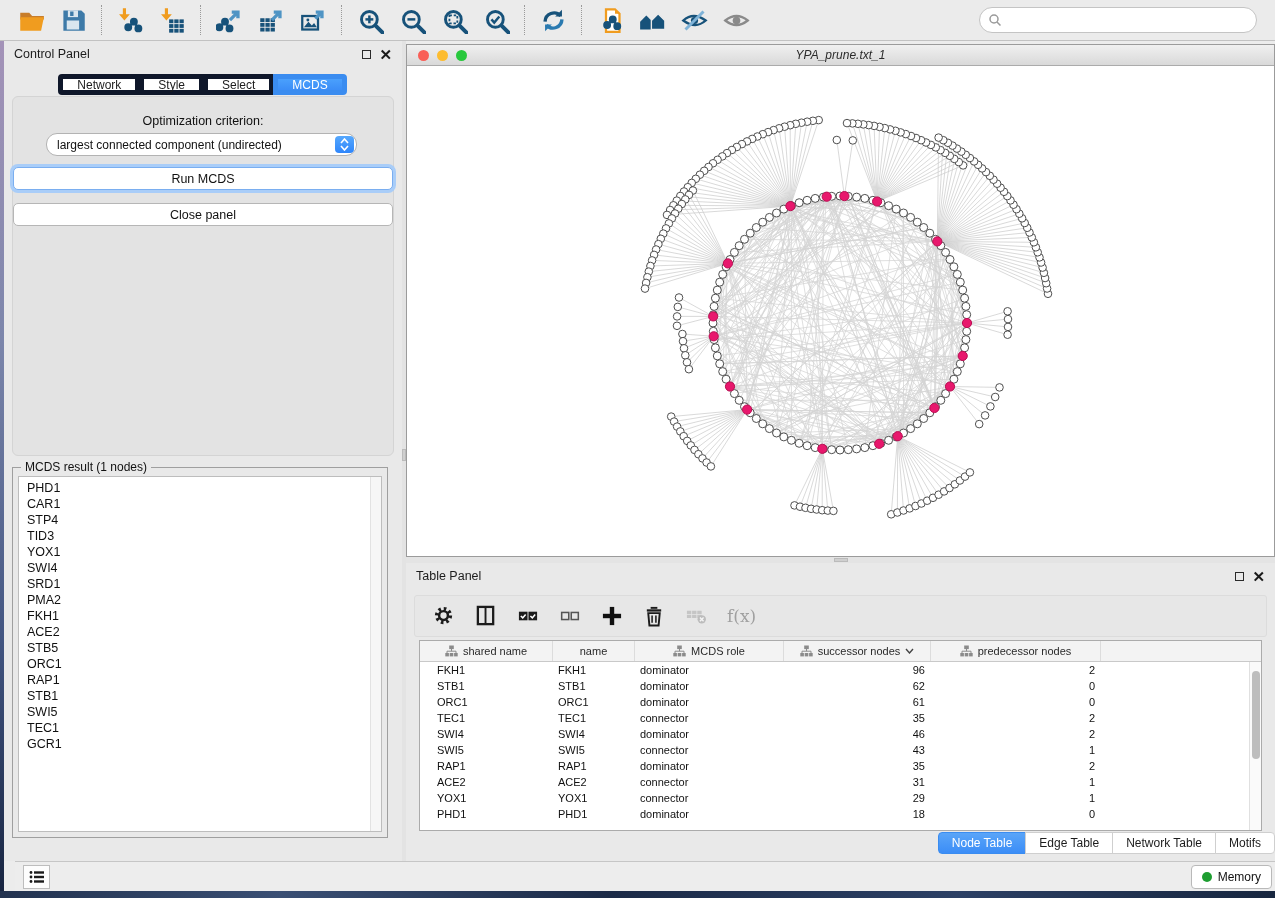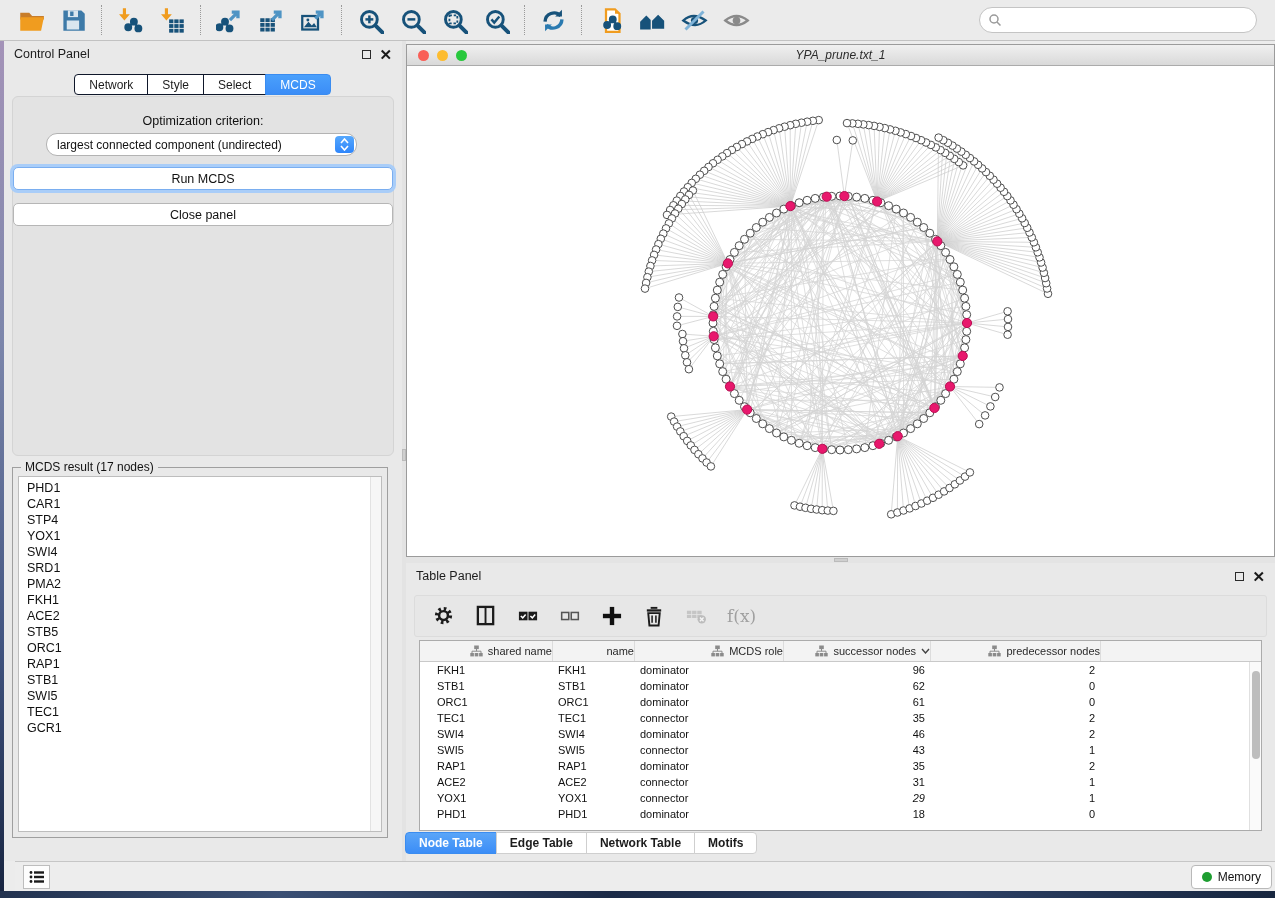--- a/index.html
+++ b/index.html
@@ -26,21 +26,21 @@
   
   .control-panel { position:absolute; left:4px; top:41px; width:398px; height:820px; background:#e9e9e9; }
   .panel-header { height:26px; display:flex; align-items:center; padding:0 10px; }
   .panel-title { font-size:12.5px; color:#1c1c1c; }
   .panel-controls { margin-left:auto; display:flex; align-items:center; gap:8px; }
   .float-box { width:9px; height:9px; border:1.5px solid #2a2a2a; display:inline-block; }
   .close-x { font-size:15px; font-weight:bold; color:#1a1a1a; line-height:1; }
 
   .ctrl-tabs { position:absolute; left:0; top:33px; width:100%; display:flex; justify-content:center; }
   .ctrl-tab { height:21px; padding:0 14px; font-size:12px; display:flex; align-items:center;
-              background:#fff; border:1px solid #0f172a; margin-left:-1px; color:#1c1c1c; }
+              background:#fff; border:5px solid #0f172a; margin-left:-1px; color:#1c1c1c; }
   .ctrl-tab:first-child { border-radius:4px 0 0 4px; }
   .ctrl-tab:last-child { border-radius:0 4px 4px 0; }
   .ctrl-tab.active { background:linear-gradient(#4aa0fc,#3b8df7); border-color:#3a8cf0; color:#fff; }
 
   .inner-panel { position:absolute; left:8px; top:55px; width:382px; height:360px;
                  background:#e3e3e3; border:1px solid #d4d4d4; border-radius:6px; }
   .opt-label { position:absolute; left:0; top:17px; width:100%; text-align:center; font-size:12.5px; color:#111; }
   .criterion { position:absolute; left:33px; top:36px; width:311px; height:23px; background:#fff;
                border:1px solid #b3b3b3; border-radius:11px; display:flex; align-items:center;
                padding-left:10px; font-size:12px; color:#111; }
@@ -83,29 +83,29 @@
   .table-panel { position:absolute; left:406px; top:563px; width:869px; height:298px; background:#e9e9e9; }
   .tp-toolbar { position:absolute; left:8px; top:32px; right:8px; height:42px; background:#e7e7e7;
                 border:1px solid #dcdcdc; border-radius:3px; display:flex; align-items:center; gap:20px;
                 padding-left:18px; }
   .tp-btn { background:transparent; border:none; display:flex; align-items:center; justify-content:center; height:30px; }
   .fx-label { font-family:"DejaVu Serif",serif; color:#a0a0a0; font-size:17px; }
 
   .data-table { position:absolute; left:13px; top:77px; width:843px; height:191px; background:#fff;
                 border:1px solid #ababab; overflow:hidden; }
   .dt-header { display:flex; height:21px; background:#f3f3f3; border-bottom:1px solid #c9c9c9; }
-  .dt-hcell { display:flex; align-items:center; justify-content:flex-end; gap:5px; font-size:11px; color:#2a2a2a;
+  .dt-hcell { display:flex; align-items:center; justify-content:center; gap:5px; font-size:11px; color:#2a2a2a;
               border-right:1px solid #dcdcdc; overflow:hidden; }
   .dt-hcell:last-child { border-right:none; }
   .dt-row { display:flex; height:16px; align-items:center; }
   .dt-cell { font-size:11px; color:#111; white-space:nowrap; overflow:hidden; }
   .dt-scroll { position:absolute; right:0; top:21px; width:12px; bottom:0; background:#fafafa; border-left:1px solid #e0e0e0; }
   .dt-thumb { position:absolute; left:2px; top:9px; width:8px; height:88px; background:#bdbdbd; border-radius:4px; }
 
-  .tp-tabs { position:absolute; left:0; top:269px; width:100%; display:flex; justify-content:flex-start;font-weight:bold; }
+  .tp-tabs { position:absolute; left:0; top:269px; width:100%; display:flex; justify-content:flex-end; }
   .tp-tab { height:22px; padding:0 13px; font-size:12px; display:flex; align-items:center;
             background:#fff; border:1px solid #cfcfcf; margin-left:-1px; color:#1c1c1c; }
   .tp-tab:first-child { border-radius:4px 0 0 4px; }
   .tp-tab:last-child { border-radius:0 4px 4px 0; }
   .tp-tab.active { background:linear-gradient(#5aa5f8,#3b8df7); border-color:#3a8cf0; color:#fff; }
 
   
   .status-bar { position:absolute; left:15px; top:861px; width:1271px; height:30px; background:#ededed;
                 border-top:1px solid #c6c6c6; }
   .list-btn { position:absolute; left:8px; top:3px; width:27px; height:24px; background:#fdfdfd;
@@ -313,26 +313,27 @@
             </svg>
         </span>
       </div>
       <div class="btn-row">
         <button class="mac-btn focus">Run MCDS</button>
         <button class="mac-btn">Close panel</button>
       </div>
     </div>
 
     <div class="groupbox">
-      <span class="groupbox-legend">MCDS result (17 nodes)</span>
+      <span class="groupbox-legend">MCDS result (1 nodes)</span>
       <div class="mcds-list">
         <div class="mcds-items" id="mcds-items">
             <div class="mcds-item">PHD1</div>
             <div class="mcds-item">CAR1</div>
             <div class="mcds-item">STP4</div>
+            <div class="mcds-item">TID3</div>
             <div class="mcds-item">YOX1</div>
             <div class="mcds-item">SWI4</div>
             <div class="mcds-item">SRD1</div>
             <div class="mcds-item">PMA2</div>
             <div class="mcds-item">FKH1</div>
             <div class="mcds-item">ACE2</div>
             <div class="mcds-item">STB5</div>
             <div class="mcds-item">ORC1</div>
             <div class="mcds-item">RAP1</div>
             <div class="mcds-item">STB1</div>
@@ -1351,21 +1352,21 @@
             <div class="dt-cell" style="flex: 0 0 133px; text-align: left; padding: 0px 0px 0px 17px;">ACE2</div>
             <div class="dt-cell" style="flex: 0 0 82px; text-align: left; padding: 0px 0px 0px 5px;">ACE2</div>
             <div class="dt-cell" style="flex: 0 0 149px; text-align: left; padding: 0px 0px 0px 5px;">connector</div>
             <div class="dt-cell" style="flex: 0 0 147px; text-align: right; padding: 0px 6px 0px 0px;">31</div>
             <div class="dt-cell" style="flex: 0 0 170px; text-align: right; padding: 0px 6px 0px 0px;">1</div>
           </div>
           <div class="dt-row">
             <div class="dt-cell" style="flex: 0 0 133px; text-align: left; padding: 0px 0px 0px 17px;">YOX1</div>
             <div class="dt-cell" style="flex: 0 0 82px; text-align: left; padding: 0px 0px 0px 5px;">YOX1</div>
             <div class="dt-cell" style="flex: 0 0 149px; text-align: left; padding: 0px 0px 0px 5px;">connector</div>
-            <div class="dt-cell" style="flex: 0 0 147px; text-align: right; padding: 0px 6px 0px 0px; font-style: italic;">29</div>
+            <div class="dt-cell" style="flex: 0 0 147px; text-align: right; padding: 0px 6px 0px 0px;">29</div>
             <div class="dt-cell" style="flex: 0 0 170px; text-align: right; padding: 0px 6px 0px 0px;">1</div>
           </div>
           <div class="dt-row">
             <div class="dt-cell" style="flex: 0 0 133px; text-align: left; padding: 0px 0px 0px 17px;">PHD1</div>
             <div class="dt-cell" style="flex: 0 0 82px; text-align: left; padding: 0px 0px 0px 5px;">PHD1</div>
             <div class="dt-cell" style="flex: 0 0 149px; text-align: left; padding: 0px 0px 0px 5px;">dominator</div>
             <div class="dt-cell" style="flex: 0 0 147px; text-align: right; padding: 0px 6px 0px 0px;">18</div>
             <div class="dt-cell" style="flex: 0 0 170px; text-align: right; padding: 0px 6px 0px 0px;">0</div>
           </div>
         </div>

